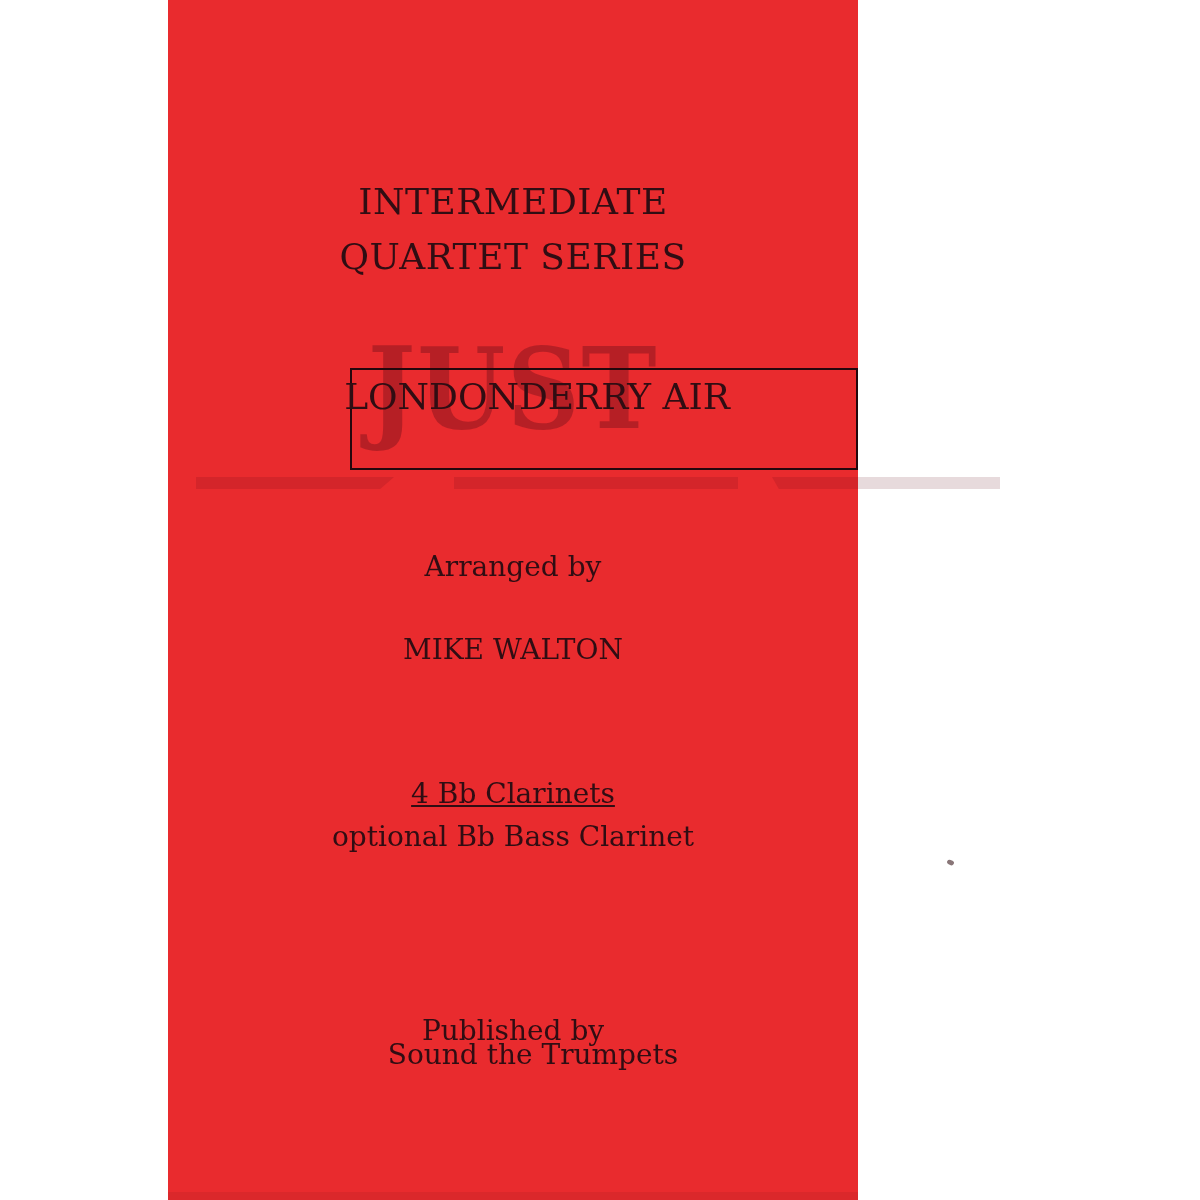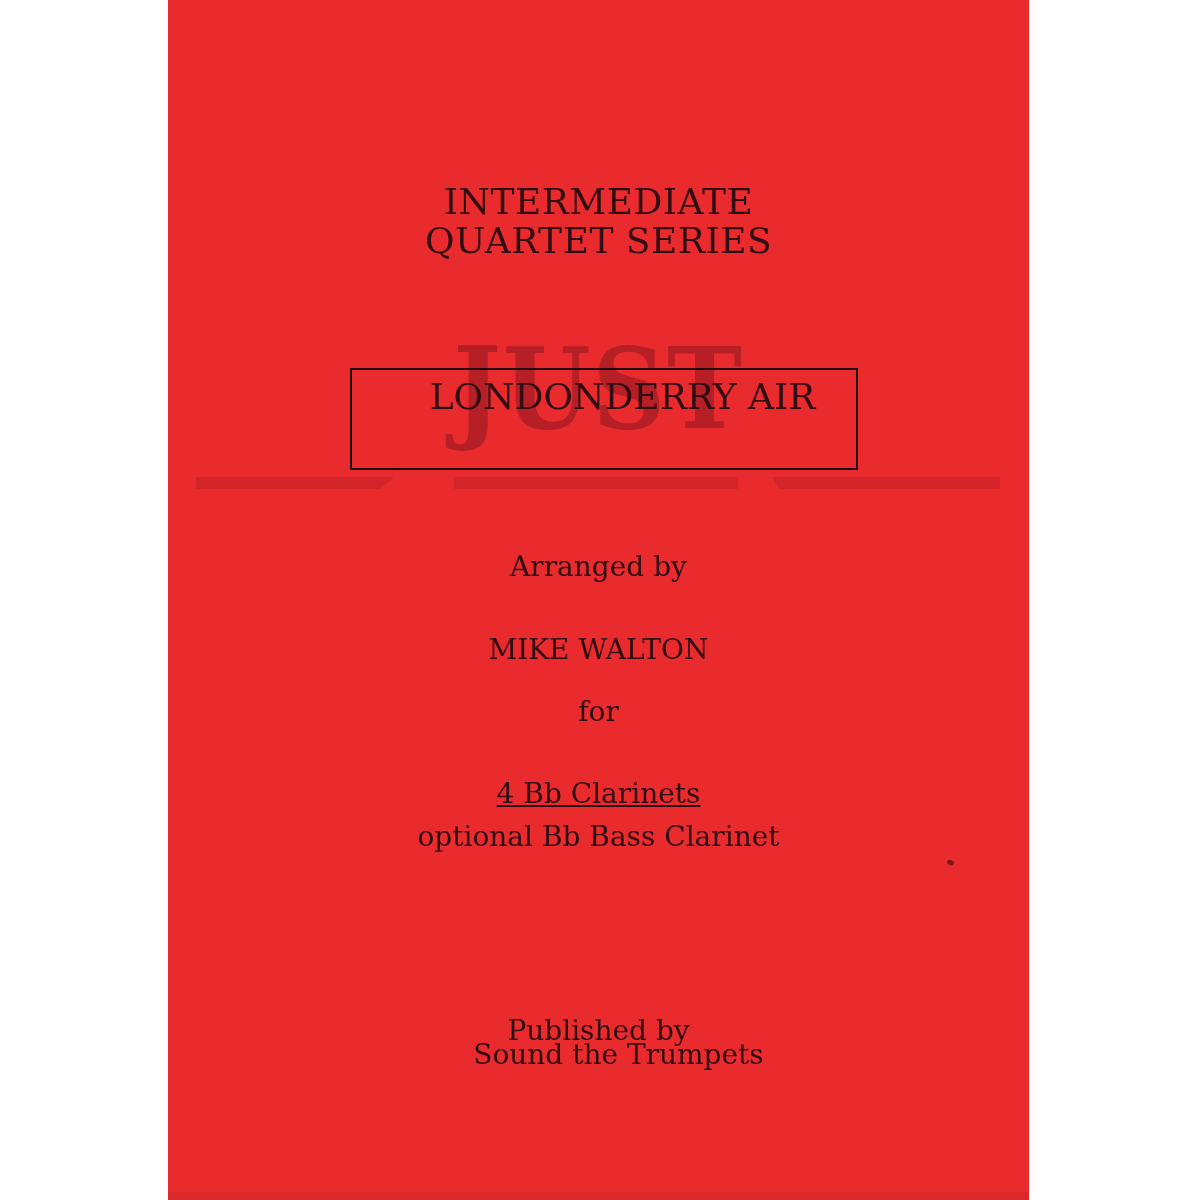--- a/index.html
+++ b/index.html
@@ -12,42 +12,42 @@
   body{
     width:1200px;height:1200px;
     background:#ffffff;
     font-family:"DejaVu Serif", serif;
     position:relative;
     overflow:hidden;
   }
   .page{
     position:absolute;
     left:168px;top:0;
-    width:861px;height:1200px;
+    width:690px;height:1200px;
     background:var(--red);
     color:var(--ink);
   }
   
   .page::after{
     content:"";
     position:absolute;left:0;right:0;bottom:0;height:8px;
     background:rgba(0,0,0,.06);
     pointer-events:none;
   }
   .line{
     position:absolute;left:0;right:0;
     text-align:center;
     white-space:nowrap;
   }
   .series{
     font-size:36px;line-height:36px;
     letter-spacing:.5px;
   }
   .series-1{top:184px;}
-  .series-2{top:223px;}
+  .series-2{top:239px;}
 
   .watermark-just{
     position:absolute;left:0;right:0;
     top:330px;
     text-align:center;
     font-size:112px;line-height:118px;
     font-weight:bold;
     color:var(--wm);
     transform:scaleX(.90);
     letter-spacing:2px;
@@ -109,21 +109,20 @@
 
   <div class="title-frame"></div>
 
   <div class="line work-title">LONDONDERRY AIR</div>
 
 
   <div class="line body-line arranged">Arranged by</div>
 
   <div class="line body-line arranger">MIKE WALTON</div>
 
-  <div class="line body-line for-label">for</div>
 
   <div class="line body-line instr-1">4 Bb Clarinets</div>
 
 
   <div class="line body-line instr-3">optional Bb Bass Clarinet</div>
 
   <div class="line body-line published">Published by</div>
 
   <div class="line body-line publisher">Sound the Trumpets</div>
 

